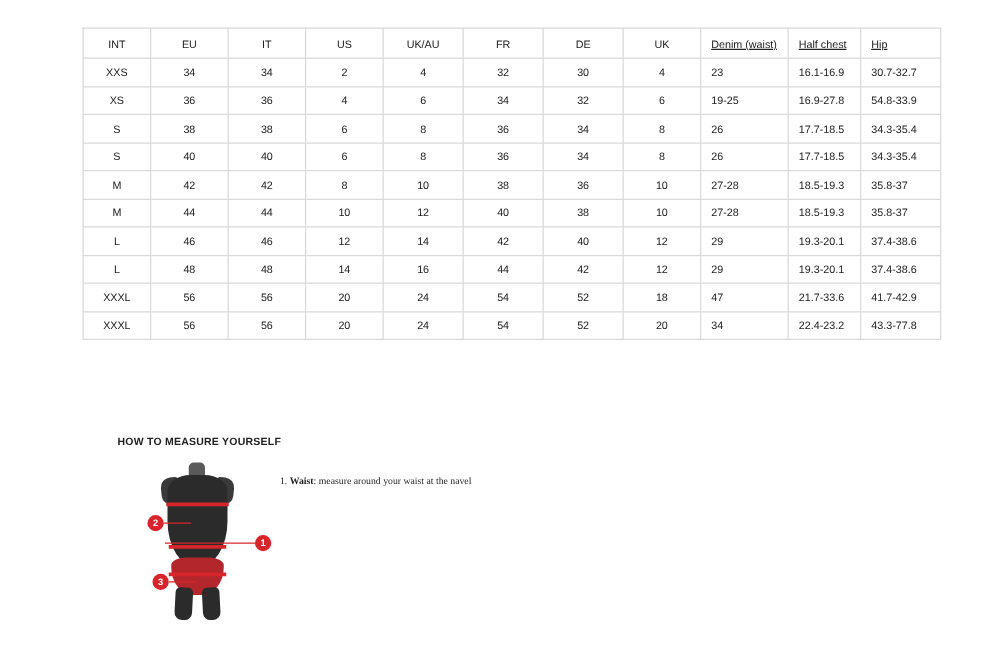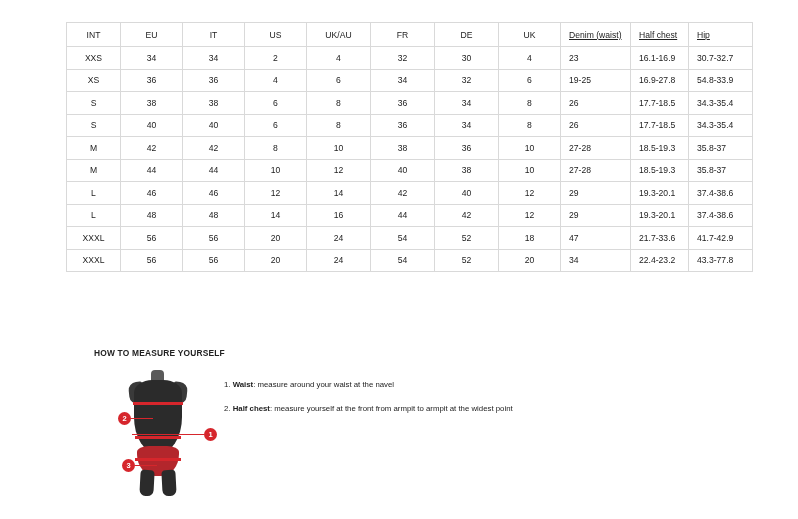--- a/index.html
+++ b/index.html
@@ -92,20 +92,21 @@
   }
   .figure-col {
     position: relative;
     width: 130px;
     height: 135px;
     flex: 0 0 130px;
   }
   .notes-col {
     flex: 1 1 auto;
     padding-top: 12px;
+    font-family: Liberation Serif, serif;
   }
   .note {
     font-size: 7.8px;
     color: #222222;
     margin-bottom: 15px;
     line-height: 1.2;
   }
   .note b { font-weight: bold; }
 
   
@@ -414,19 +415,18 @@
         <div class="arrowline" style="left:38px;top:66px;width:72px;"></div>
         <div class="arrowline" style="left:37px;top:50px;width:22px;"></div>
         <div class="arrowline" style="left:41px;top:97px;width:22px;"></div>
         <div class="marker m1">1</div>
         <div class="marker m2">2</div>
         <div class="marker m3">3</div>
       </div>
 
       <div class="notes-col" id="notes">
           <div class="note"><span>1.</span> <b>Waist</b><span>: measure around your waist at the navel</span></div>
-          <div class="note"><span>2.</span> <b>Half chest</b><span>: measure yourself at the front from armpit to armpit at the widest point</span></div>
         </div>
 
     </div>
   </div>
 
 </div>
 
 </body></html>

